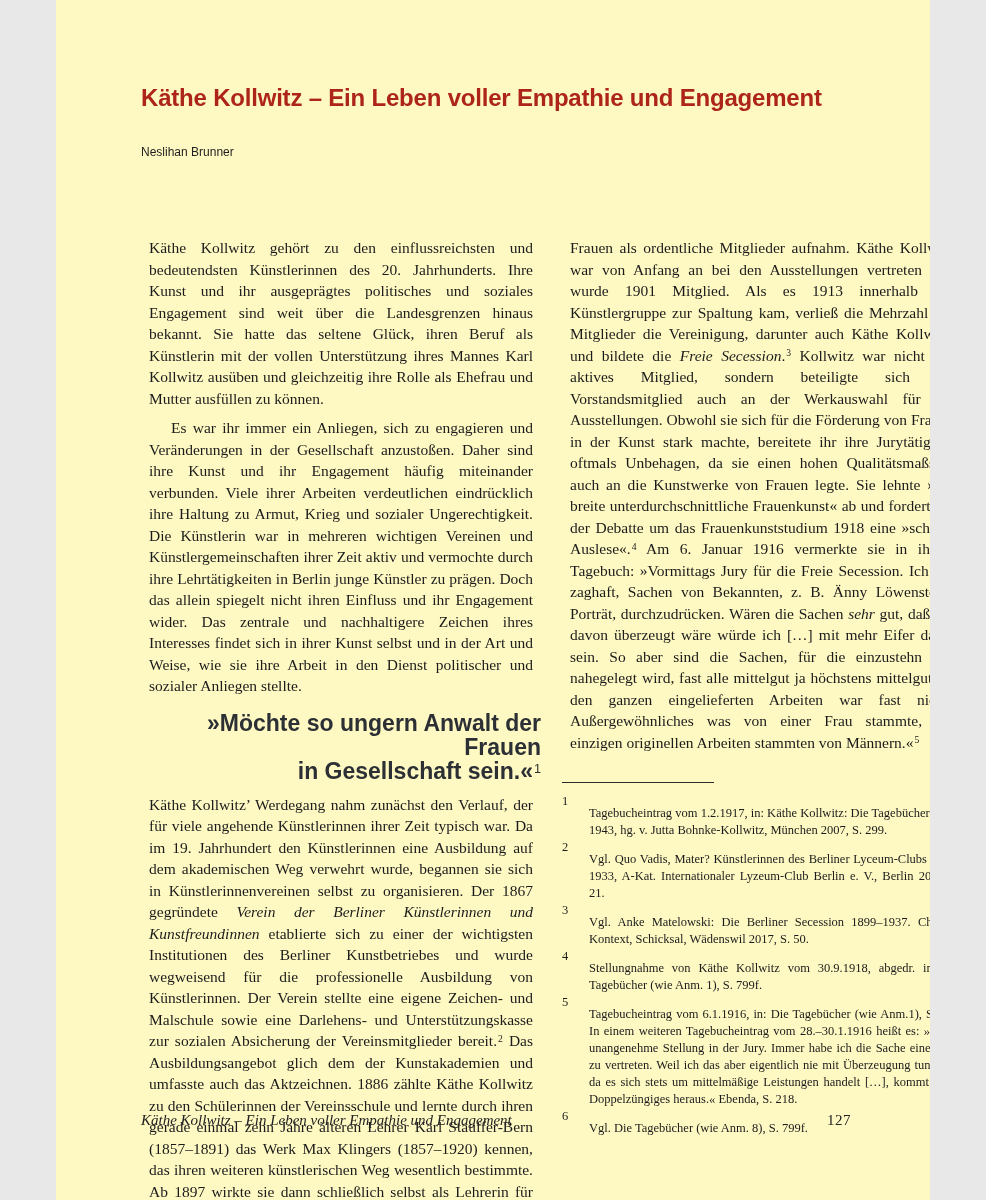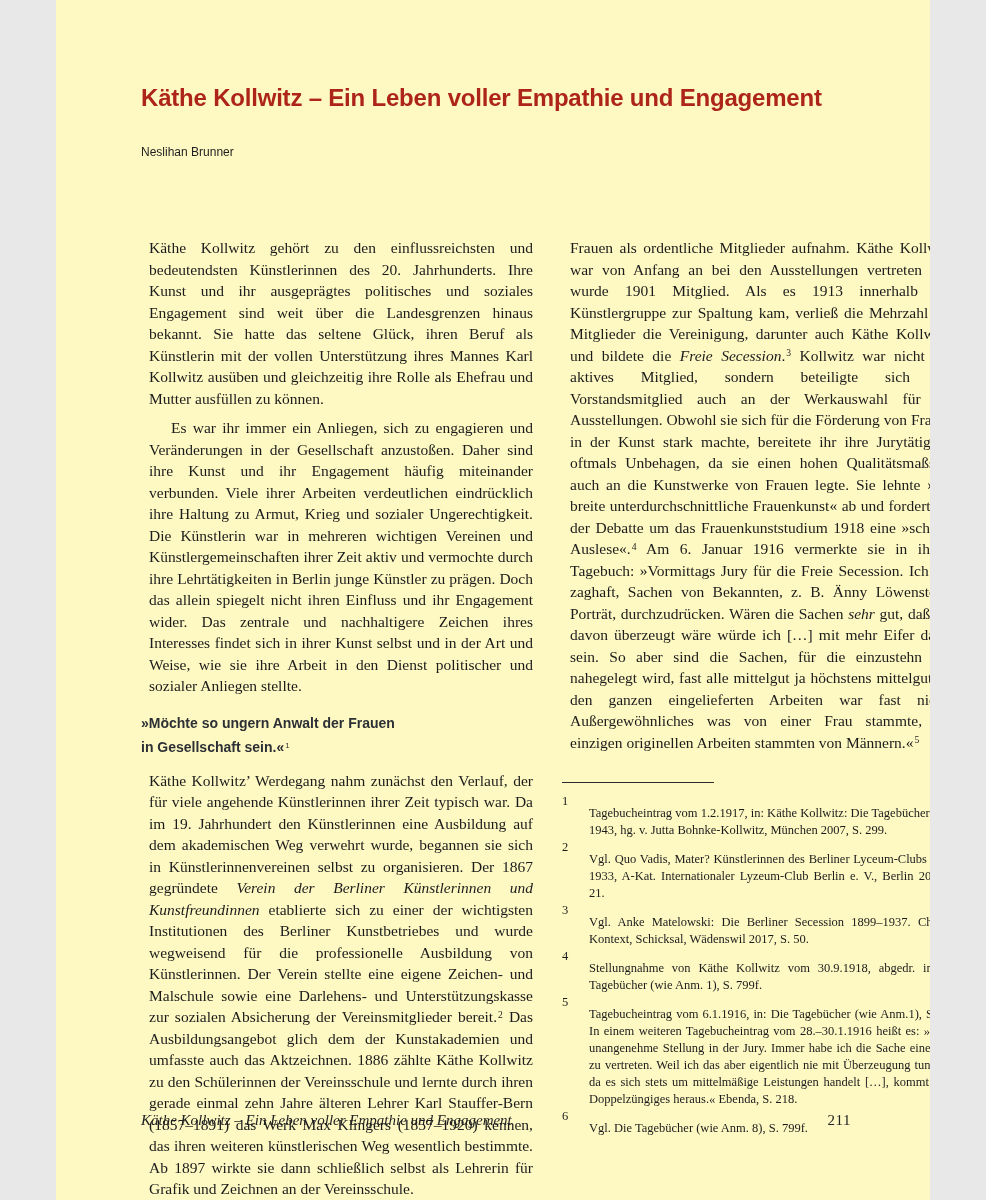--- a/index.html
+++ b/index.html
@@ -50,25 +50,25 @@
   }
   .col p {
     margin: 8px;
     hyphens: auto;
     -webkit-hyphens: auto;
   }
   .col p.indent { text-indent: 22px; }
   .section-heading {
     font-family: "Liberation Sans", sans-serif;
     font-weight: 700;
-    font-size: 14px;
+    font-size: 23px;
     line-height: 24px;
     color: #2c2f34;
     margin: 14px 0 11px 0;
-    text-align: left;
+    text-align: right;
   }
   sup.ref {
     font-size: 62%;
     line-height: 0;
     vertical-align: baseline;
     position: relative;
     top: -0.45em;
     margin-left: 1px;
   }
   .section-heading sup.ref { font-size: 55%; font-weight: 400; }
@@ -154,16 +154,16 @@
           <span class="fn-num">6</span>
           <span class="fn-text">Vgl. Die Tagebücher (wie Anm. 8), S. 799f.</span>
         </div>
       </div>
     </div>
 
   </div>
 
   <div class="footer">
     <span class="footer-title">Käthe Kollwitz – Ein Leben voller Empathie und Engagement</span>
-    <span class="page-num">211</span>
+    <span class="page-num">127</span>
   </div>
 
 </div>
 
 </body></html>

